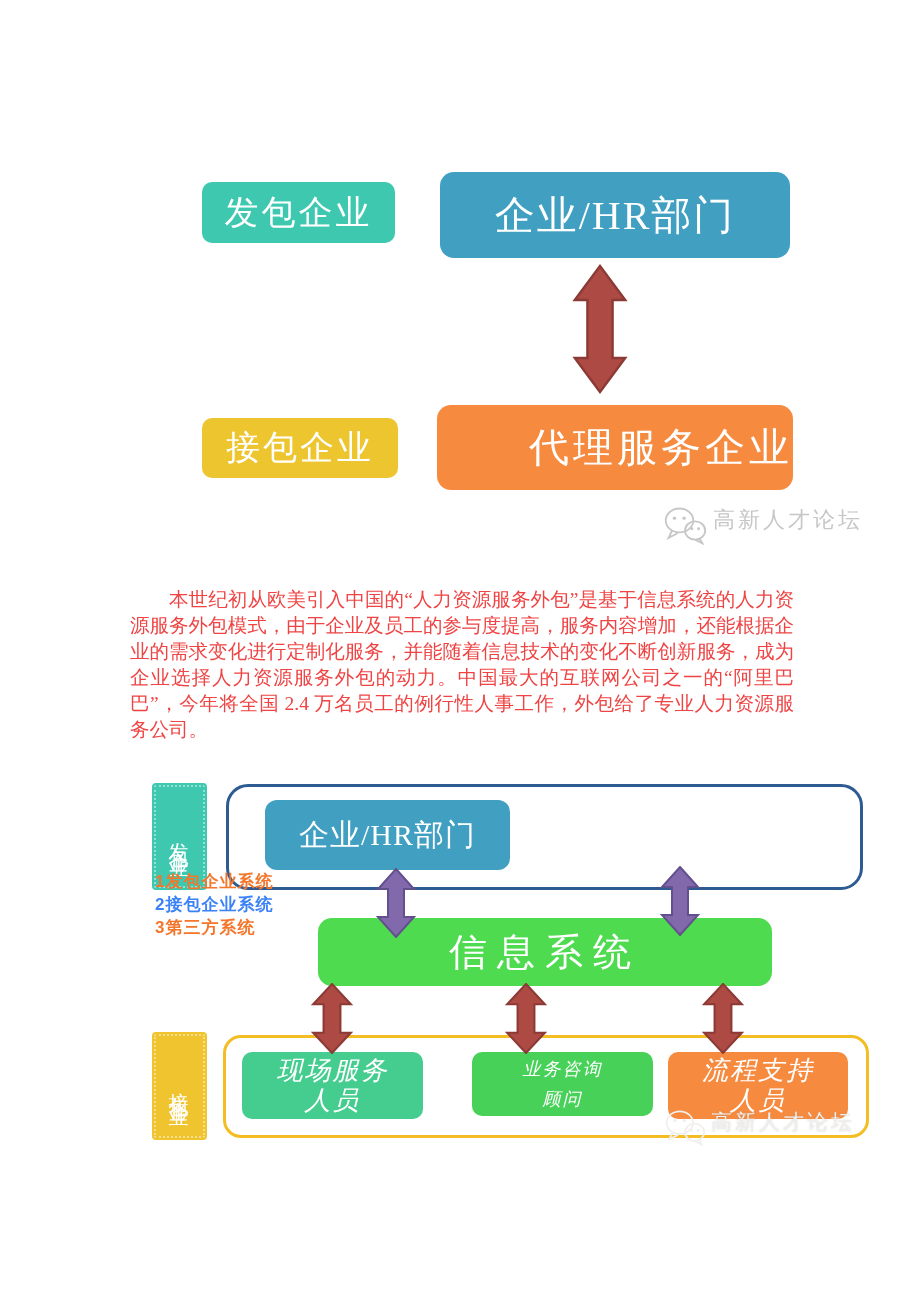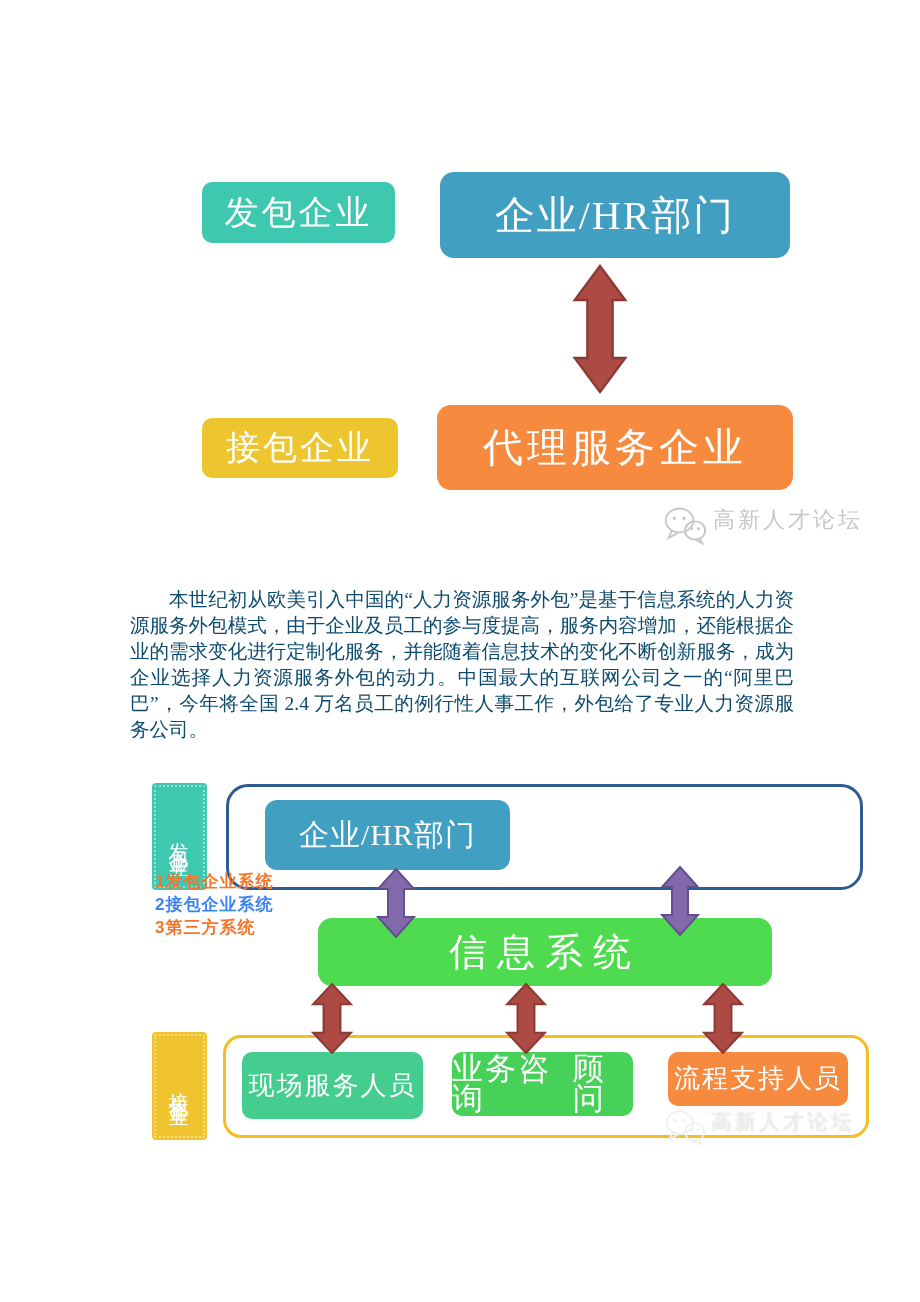--- a/index.html
+++ b/index.html
@@ -7,27 +7,27 @@
           font-family:"Liberation Sans",sans-serif;}
   .dbox{position:absolute;color:#ffffff;display:flex;align-items:center;justify-content:center;
         font-family:"Liberation Serif",serif;z-index:2;}
   .grouprect{position:absolute;background:#ffffff;border:3px solid #2f5b93;z-index:1;}
   .vtab{position:absolute;color:#ffffff;display:flex;align-items:center;justify-content:center;
         writing-mode:vertical-rl;text-orientation:upright;font-size:20px;letter-spacing:5px;
         font-family:"Liberation Serif",serif;border-radius:4px;z-index:1;
         outline:2px dotted rgba(255,255,255,.45);outline-offset:-4px;}
   .arrow-svg{position:absolute;z-index:3;}
   .bodytext{position:absolute;left:130px;top:587px;width:664px;font-family:"Liberation Serif",serif;
-            font-size:19.5px;line-height:26px;color:#0c4a6e;text-align:justify;text-indent:2em;margin:0;}
+            font-size:19.5px;line-height:26px;color:#ef4444;text-align:justify;text-indent:2em;margin:0;}
   .syslist{position:absolute;left:155px;top:870px;z-index:2;}
   .syslist div{font-weight:bold;font-size:17px;line-height:23px;letter-spacing:1px;
                font-family:"Liberation Sans",sans-serif;}
   .watermark{position:absolute;display:flex;z-index:6;}
   .watermark span{font-family:"Liberation Serif",serif;letter-spacing:3px;}
-  .twoline{line-height:30px;}
+  .twoline{flex-direction:column;line-height:30px;font-style:italic;}
 </style>
 </head>
 <body>
 
 <div class="canvas">
 
   <div class="dbox" style="left: 202px; top: 182px; width: 193px; height: 61px; border-radius: 10px; font-size: 34px; letter-spacing: 3px; background: rgb(62, 200, 175);">
     <span>发包企业</span>
   </div>
 
@@ -36,21 +36,21 @@
   </div>
 
   <svg class="arrow-svg" style="left:569px;top:264px;" width="62" height="130" viewBox="0 0 64 130" preserveAspectRatio="none">
     <polygon points="32,2 58,36 45,36 45,94 58,94 32,128 6,94 19,94 19,36 6,36" stroke-width="2.5" fill="#ae4a44" stroke="#8c3a35"></polygon>
   </svg>
 
   <div class="dbox" style="left: 202px; top: 418px; width: 196px; height: 60px; border-radius: 10px; font-size: 34px; letter-spacing: 3px; background: rgb(237, 197, 46);">
     <span>接包企业</span>
   </div>
 
-  <div class="dbox" style="left: 437px; top: 405px; width: 356px; height: 85px; border-radius: 14px; font-size: 40px; letter-spacing: 4px; background: rgb(246, 139, 64);">
+  <div class="dbox" style="left: 437px; top: 405px; width: 356px; height: 85px; border-radius: 14px; font-size: 40px; letter-spacing: 4px; background: rgb(246, 139, 64); justify-content: flex-end;">
     <span>代理服务企业</span>
   </div>
 
   <div class="watermark" style="left:663px;top:505px;">
     <svg width="44" height="40" viewBox="0 0 48 42">
       <g fill="none" stroke-width="2" stroke="#c7c7c7">
         <ellipse cx="18" cy="16" rx="15" ry="13"></ellipse>
         <path d="M10 27 L6 35 L16 30"></path>
         <ellipse cx="35" cy="27" rx="11" ry="10"></ellipse>
         <path d="M40 36 L43 41 L35 37"></path>
@@ -109,26 +109,26 @@
     <span>接包企业</span>
   </div>
 
   <div class="grouprect" style="left: 223px; top: 1035px; width: 640px; height: 97px; border-radius: 18px; border-color: rgb(245, 189, 36);"></div>
 
   <div class="dbox twoline" style="left: 242px; top: 1052px; width: 181px; height: 67px; border-radius: 10px; font-size: 26px; letter-spacing: 2px; background: rgb(69, 205, 144);">
     <span>现场服务</span>
     <span>人员</span>
   </div>
 
-  <div class="dbox twoline" style="left: 452px; top: 1052px; width: 181px; height: 64px; border-radius: 10px; font-size: 31px; letter-spacing: 2px; background: rgb(71, 209, 89);">
+  <div class="dbox twoline" style="left: 472px; top: 1052px; width: 181px; height: 64px; border-radius: 10px; font-size: 18px; letter-spacing: 2px; background: rgb(71, 209, 89);">
     <span>业务咨询</span>
     <span>顾问</span>
   </div>
 
-  <div class="dbox twoline" style="left: 668px; top: 1052px; width: 180px; height: 54px; border-radius: 10px; font-size: 26px; letter-spacing: 2px; background: rgb(246, 139, 64);">
+  <div class="dbox twoline" style="left: 668px; top: 1052px; width: 180px; height: 67px; border-radius: 10px; font-size: 26px; letter-spacing: 2px; background: rgb(246, 139, 64);">
     <span>流程支持</span>
     <span>人员</span>
   </div>
 
   <div class="watermark" style="left:664px;top:1108px;">
     <svg width="42" height="38" viewBox="0 0 48 42">
       <g fill="none" stroke-width="2" stroke="#f1efec">
         <ellipse cx="18" cy="16" rx="15" ry="13"></ellipse>
         <path d="M10 27 L6 35 L16 30"></path>
         <ellipse cx="35" cy="27" rx="11" ry="10"></ellipse>

